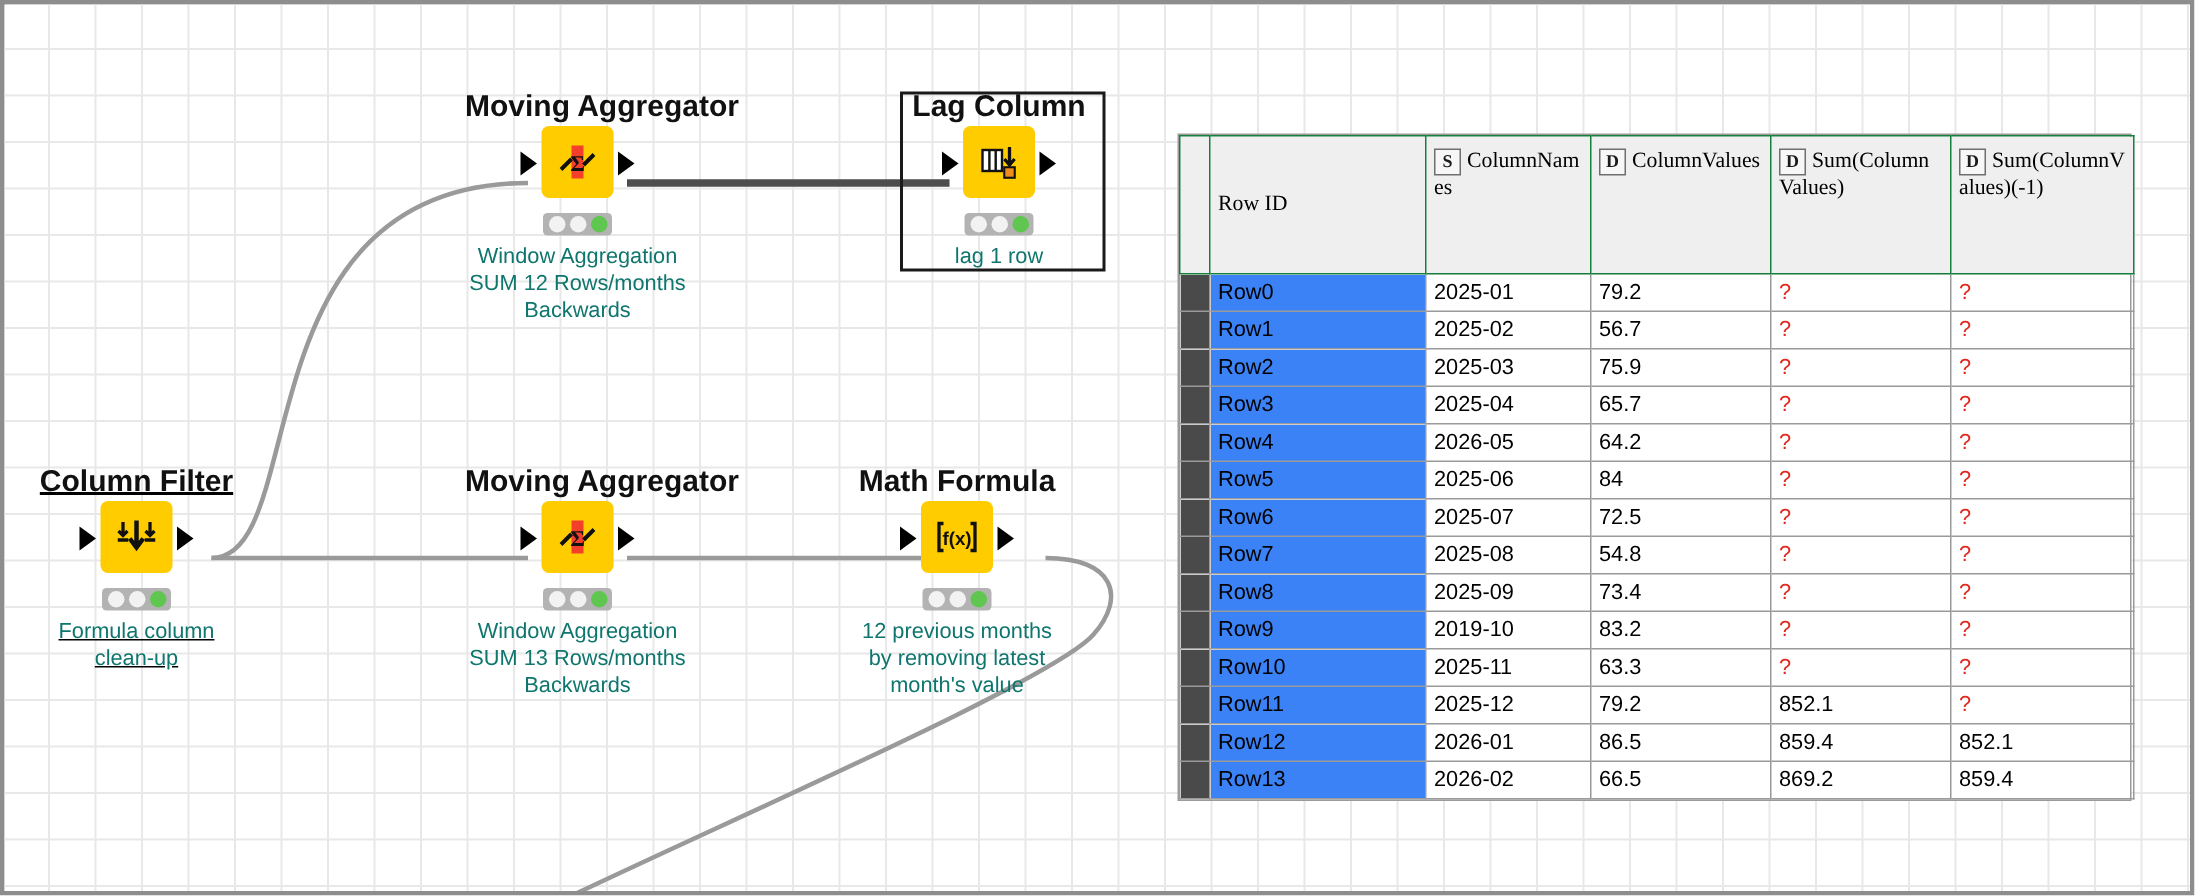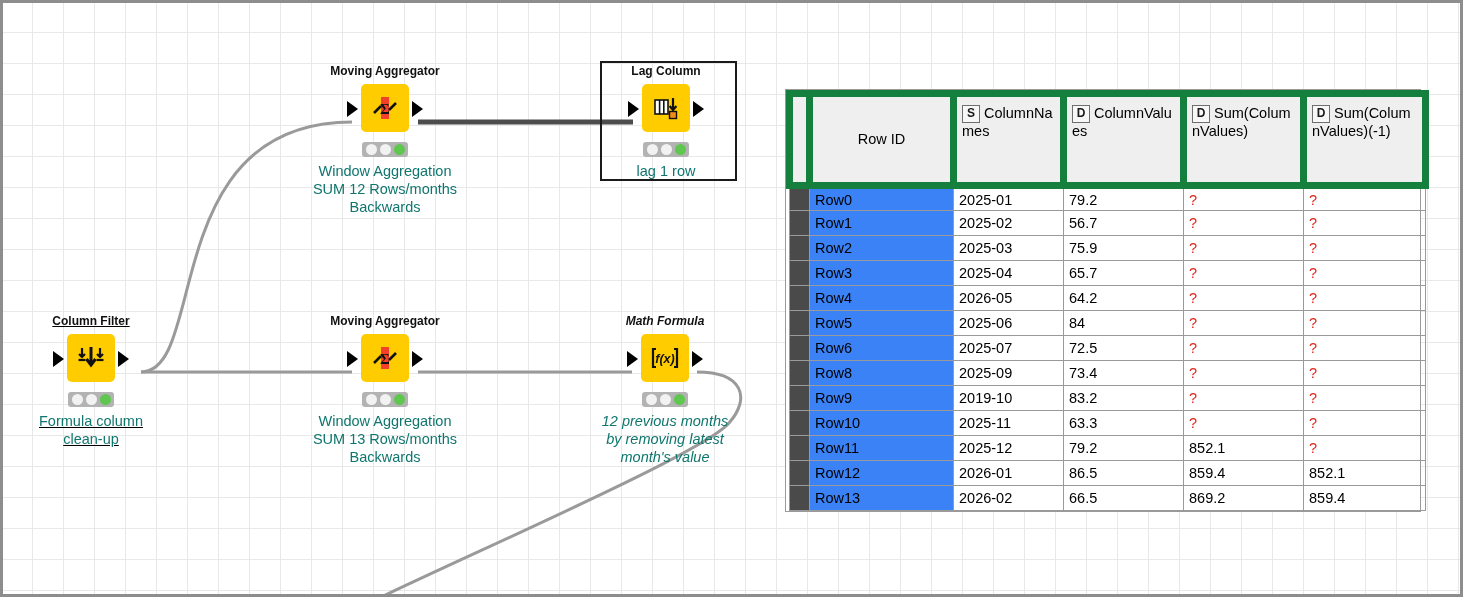--- a/index.html
+++ b/index.html
@@ -24,21 +24,21 @@
     background-size:31px 31px;
     background-position:-2px -2px;
   }
 
   
   #wires{position:absolute;left:0;top:0;width:1463px;height:597px;pointer-events:none;}
 
   
   .node{position:absolute;width:150px;text-align:center;}
   .node .title{
-    font-size:12px;font-weight:bold;color:#111;
+    font-size:20px;font-weight:bold;color:#111;
     white-space:nowrap;line-height:16px;margin-bottom:5px;
   }
   .node .body{position:relative;height:52px;}
   .nodebox{
     position:absolute;left:50%;top:0;transform:translateX(-50%);
     width:48px;height:48px;border-radius:5px;
     background:#ffcc00;
     display:flex;align-items:center;justify-content:center;
   }
   .port{
@@ -61,26 +61,26 @@
   }
 
   
   #table{
     position:absolute;left:782px;top:86px;width:636px;
     background:#ffffff;border:1px solid #9a9a9a;
     box-sizing:border-box;
   }
   table{border-collapse:collapse;width:100%;font-size:14.5px;color:#000;table-layout:fixed;}
   thead th{
-    background:#efefef;border:7px solid #15803d;
+    background:#efefef;border:1px solid #15803d;
     height:92px;vertical-align:top;padding:8px 5px;
     font-weight:normal;text-align:left;line-height:17px;
-    box-sizing:border-box;word-break:break-all;
-  }
-  thead th.rowid{text-align:center;vertical-align:middle;word-break:normal;}
+    box-sizing:border-box;word-break:break-all;font-family:Liberation Serif, serif;
+  }
+  thead th.rowid{vertical-align:middle;word-break:normal;}
   .tchip{
     display:inline-block;width:16px;height:16px;line-height:15px;
     border:1px solid #6e6e6e;background:#f7f7f7;text-align:center;
     font-size:12px;font-weight:bold;vertical-align:top;margin-right:4px;color:#1a1a1a;
   }
   .hdrtxt{display:inline;}
   tbody td{
     border:1px solid #9a9a9a;height:25px;padding:1px 5px;
     box-sizing:border-box;white-space:nowrap;overflow:hidden;
   }
@@ -195,21 +195,21 @@
     </div>
     <div class="status">
       <i></i>
       <i></i>
       <i class="on"></i>
     </div>
     <div class="sub">Window Aggregation
 SUM 13 Rows/months  Backwards</div>
   </div>
 
-  <div class="node" style="left:587px;top:310px;font-style:italic;">
+  <div class="node" style="left:560px;top:310px;">
     <div class="title">Math Formula</div>
     <div class="body">
       <span class="port in"></span>
       <div class="nodebox">
         <svg width="34" height="30" viewBox="0 0 34 30">
           <path d="M8,6 L5,6 L5,24 L8,24 M26,6 L29,6 L29,24 L26,24" stroke="#111" stroke-width="2.2" fill="none"></path>
           <text x="17" y="20" font-family="'Liberation Sans',sans-serif" font-size="12.5" font-weight="bold" fill="#111" text-anchor="middle">f(x)</text>
         </svg>
       </div>
       <span class="port out"></span>
@@ -306,20 +306,28 @@
           <tr>
             <td class="idx"></td>
             <td class="rid">Row6</td>
             <td>2025-07</td>
             <td>72.5</td>
             <td><span class="miss">?</span></td>
             <td><span class="miss">?</span></td>
           </tr>
           <tr>
             <td class="idx"></td>
+            <td class="rid">Row7</td>
+            <td>2025-08</td>
+            <td>54.8</td>
+            <td><span class="miss">?</span></td>
+            <td><span class="miss">?</span></td>
+          </tr>
+          <tr>
+            <td class="idx"></td>
             <td class="rid">Row8</td>
             <td>2025-09</td>
             <td>73.4</td>
             <td><span class="miss">?</span></td>
             <td><span class="miss">?</span></td>
           </tr>
           <tr>
             <td class="idx"></td>
             <td class="rid">Row9</td>
             <td>2019-10</td>

